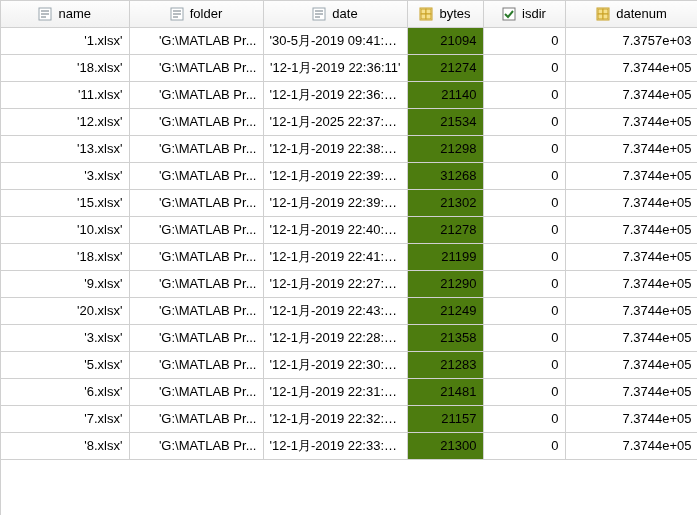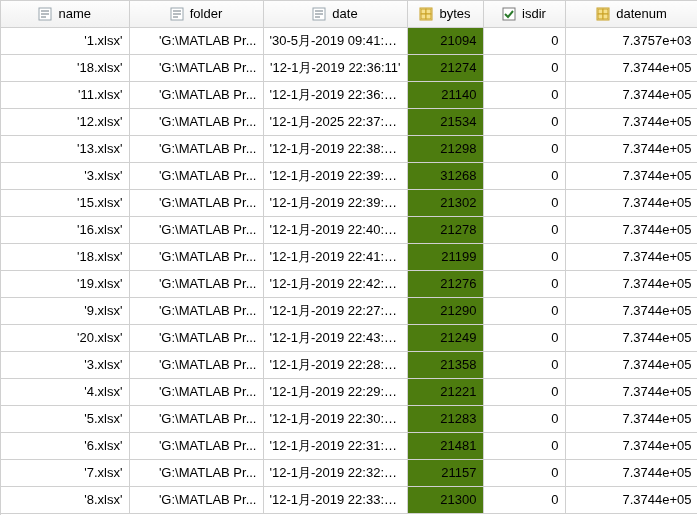--- a/index.html
+++ b/index.html
@@ -161,72 +161,56 @@
         </tr>
         <tr>
           <td class="txt">'15.xlsx'</td>
           <td class="txt">'G:\MATLAB Pr...</td>
           <td class="txt">'12-1月-2019 22:39:42'</td>
           <td class="num sel">21302</td>
           <td class="num">0</td>
           <td class="num">7.3744e+05</td>
         </tr>
         <tr>
-          <td class="txt">'16.xlsx'</td>
+          <td class="txt">'10.xlsx'</td>
           <td class="txt">'G:\MATLAB Pr...</td>
           <td class="txt">'12-1月-2019 22:40:19'</td>
           <td class="num sel">21278</td>
           <td class="num">0</td>
           <td class="num">7.3744e+05</td>
         </tr>
         <tr>
           <td class="txt">'18.xlsx'</td>
           <td class="txt">'G:\MATLAB Pr...</td>
           <td class="txt">'12-1月-2019 22:41:46'</td>
           <td class="num sel">21199</td>
           <td class="num">0</td>
           <td class="num">7.3744e+05</td>
         </tr>
         <tr>
-          <td class="txt">'19.xlsx'</td>
-          <td class="txt">'G:\MATLAB Pr...</td>
-          <td class="txt">'12-1月-2019 22:42:22'</td>
-          <td class="num sel">21276</td>
-          <td class="num">0</td>
-          <td class="num">7.3744e+05</td>
-        </tr>
-        <tr>
           <td class="txt">'9.xlsx'</td>
           <td class="txt">'G:\MATLAB Pr...</td>
           <td class="txt">'12-1月-2019 22:27:16'</td>
           <td class="num sel">21290</td>
           <td class="num">0</td>
           <td class="num">7.3744e+05</td>
         </tr>
         <tr>
           <td class="txt">'20.xlsx'</td>
           <td class="txt">'G:\MATLAB Pr...</td>
           <td class="txt">'12-1月-2019 22:43:00'</td>
           <td class="num sel">21249</td>
           <td class="num">0</td>
           <td class="num">7.3744e+05</td>
         </tr>
         <tr>
           <td class="txt">'3.xlsx'</td>
           <td class="txt">'G:\MATLAB Pr...</td>
           <td class="txt">'12-1月-2019 22:28:31'</td>
           <td class="num sel">21358</td>
-          <td class="num">0</td>
-          <td class="num">7.3744e+05</td>
-        </tr>
-        <tr>
-          <td class="txt">'4.xlsx'</td>
-          <td class="txt">'G:\MATLAB Pr...</td>
-          <td class="txt">'12-1月-2019 22:29:56'</td>
-          <td class="num sel">21221</td>
           <td class="num">0</td>
           <td class="num">7.3744e+05</td>
         </tr>
         <tr>
           <td class="txt">'5.xlsx'</td>
           <td class="txt">'G:\MATLAB Pr...</td>
           <td class="txt">'12-1月-2019 22:30:49'</td>
           <td class="num sel">21283</td>
           <td class="num">0</td>
           <td class="num">7.3744e+05</td>

